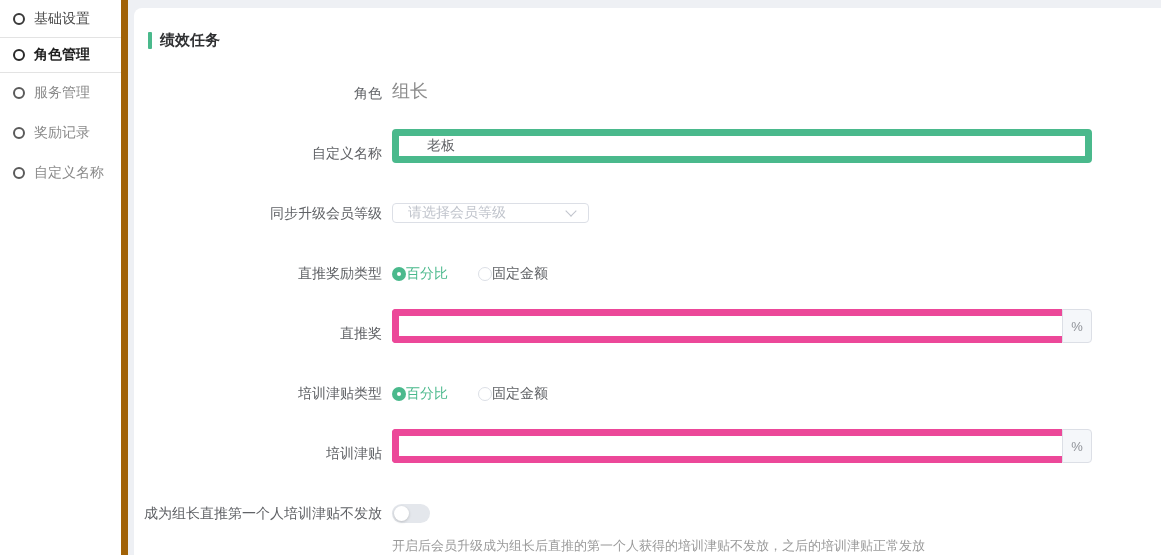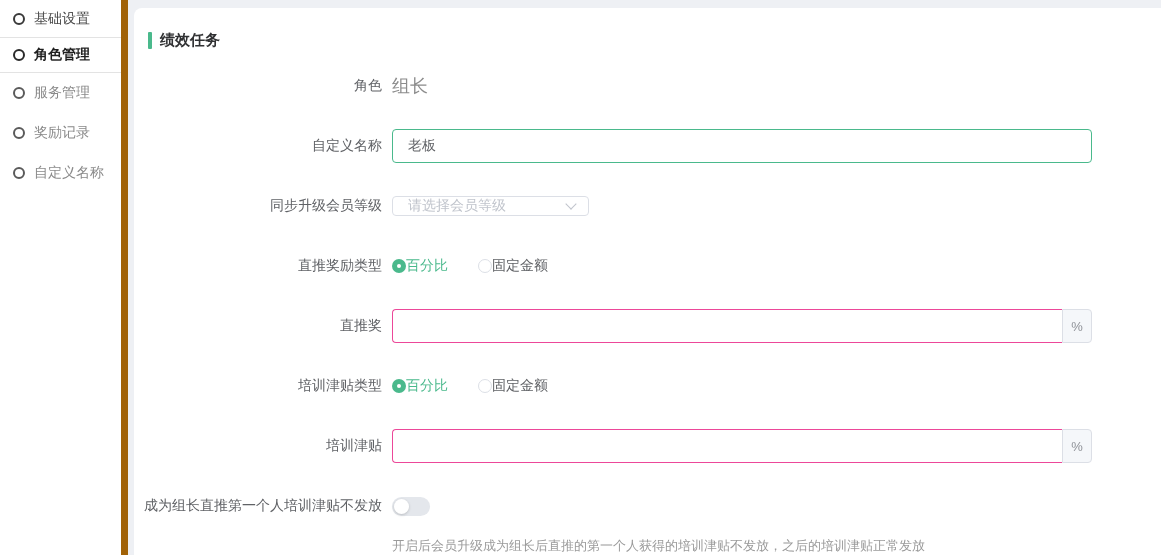--- a/index.html
+++ b/index.html
@@ -23,25 +23,25 @@
 
   
   .main { flex:1; min-width:0; background:#eef0f4; position:relative; }
   .card { position:absolute; top:8px; left:6px; right:0; bottom:0; background:#fff; border-radius:8px 0 0 0; overflow:hidden; }
   .card-header { display:flex; align-items:center; gap:8px; padding:24px 0 0 14px; height:41px; }
   .accent-bar { width:4px; height:17px; background:#4ab98c; border-radius:1px; }
   .card-title { font-size:15px; font-weight:bold; color:#303133; }
 
   
   .form { margin-top:20px; }
-  .form-row { display:flex; align-items:center; min-height:34px; margin-bottom:26px;margin-top:12px; }
+  .form-row { display:flex; align-items:flex-end; min-height:34px; margin-bottom:26px;margin-top:12px; }
   .form-label { flex:0 0 258px; width:258px; text-align:right; padding-right:10px; color:#606266; }
   .role-value { font-size:18px; color:#8c8c8c; }
 
-  .text-input { width:700px; height:34px; border:1px solid #ec4899; border-radius:4px; padding:0 15px; font-size:14px; color:#606266; outline:none; background:#fff; font-family:inherit; }
+  .text-input { width:700px; height:34px; border:7px solid #ec4899; border-radius:4px; padding:0 28px; font-size:14px; color:#606266; outline:none; background:#fff; font-family:inherit; }
   .text-input.focus-green { border-color:#4ab98c; }
 
   .select-box { width:197px; height:20px; border:1px solid #dcdfe6; border-radius:4px; background:#fff; display:flex; align-items:center; justify-content:space-between; padding:0 13px 0 15px; cursor:pointer; }
   .select-placeholder { color:#c0c4cc; }
   .chevron-down { width:8px; height:8px; border-right:1.5px solid #c0c4cc; border-bottom:1.5px solid #c0c4cc; transform:rotate(45deg); margin-top:-4px; }
 
   .input-group { display:flex; width:700px; }
   .input-group .text-input { flex:1; width:auto; border-radius:4px 0 0 4px; border-right:none; }
   .input-suffix { flex:0 0 30px; height:34px; background:#f5f7fa; border:1px solid #dcdfe6; border-radius:0 4px 4px 0; display:flex; align-items:center; justify-content:center; color:#909399; font-size:13px; }
 

